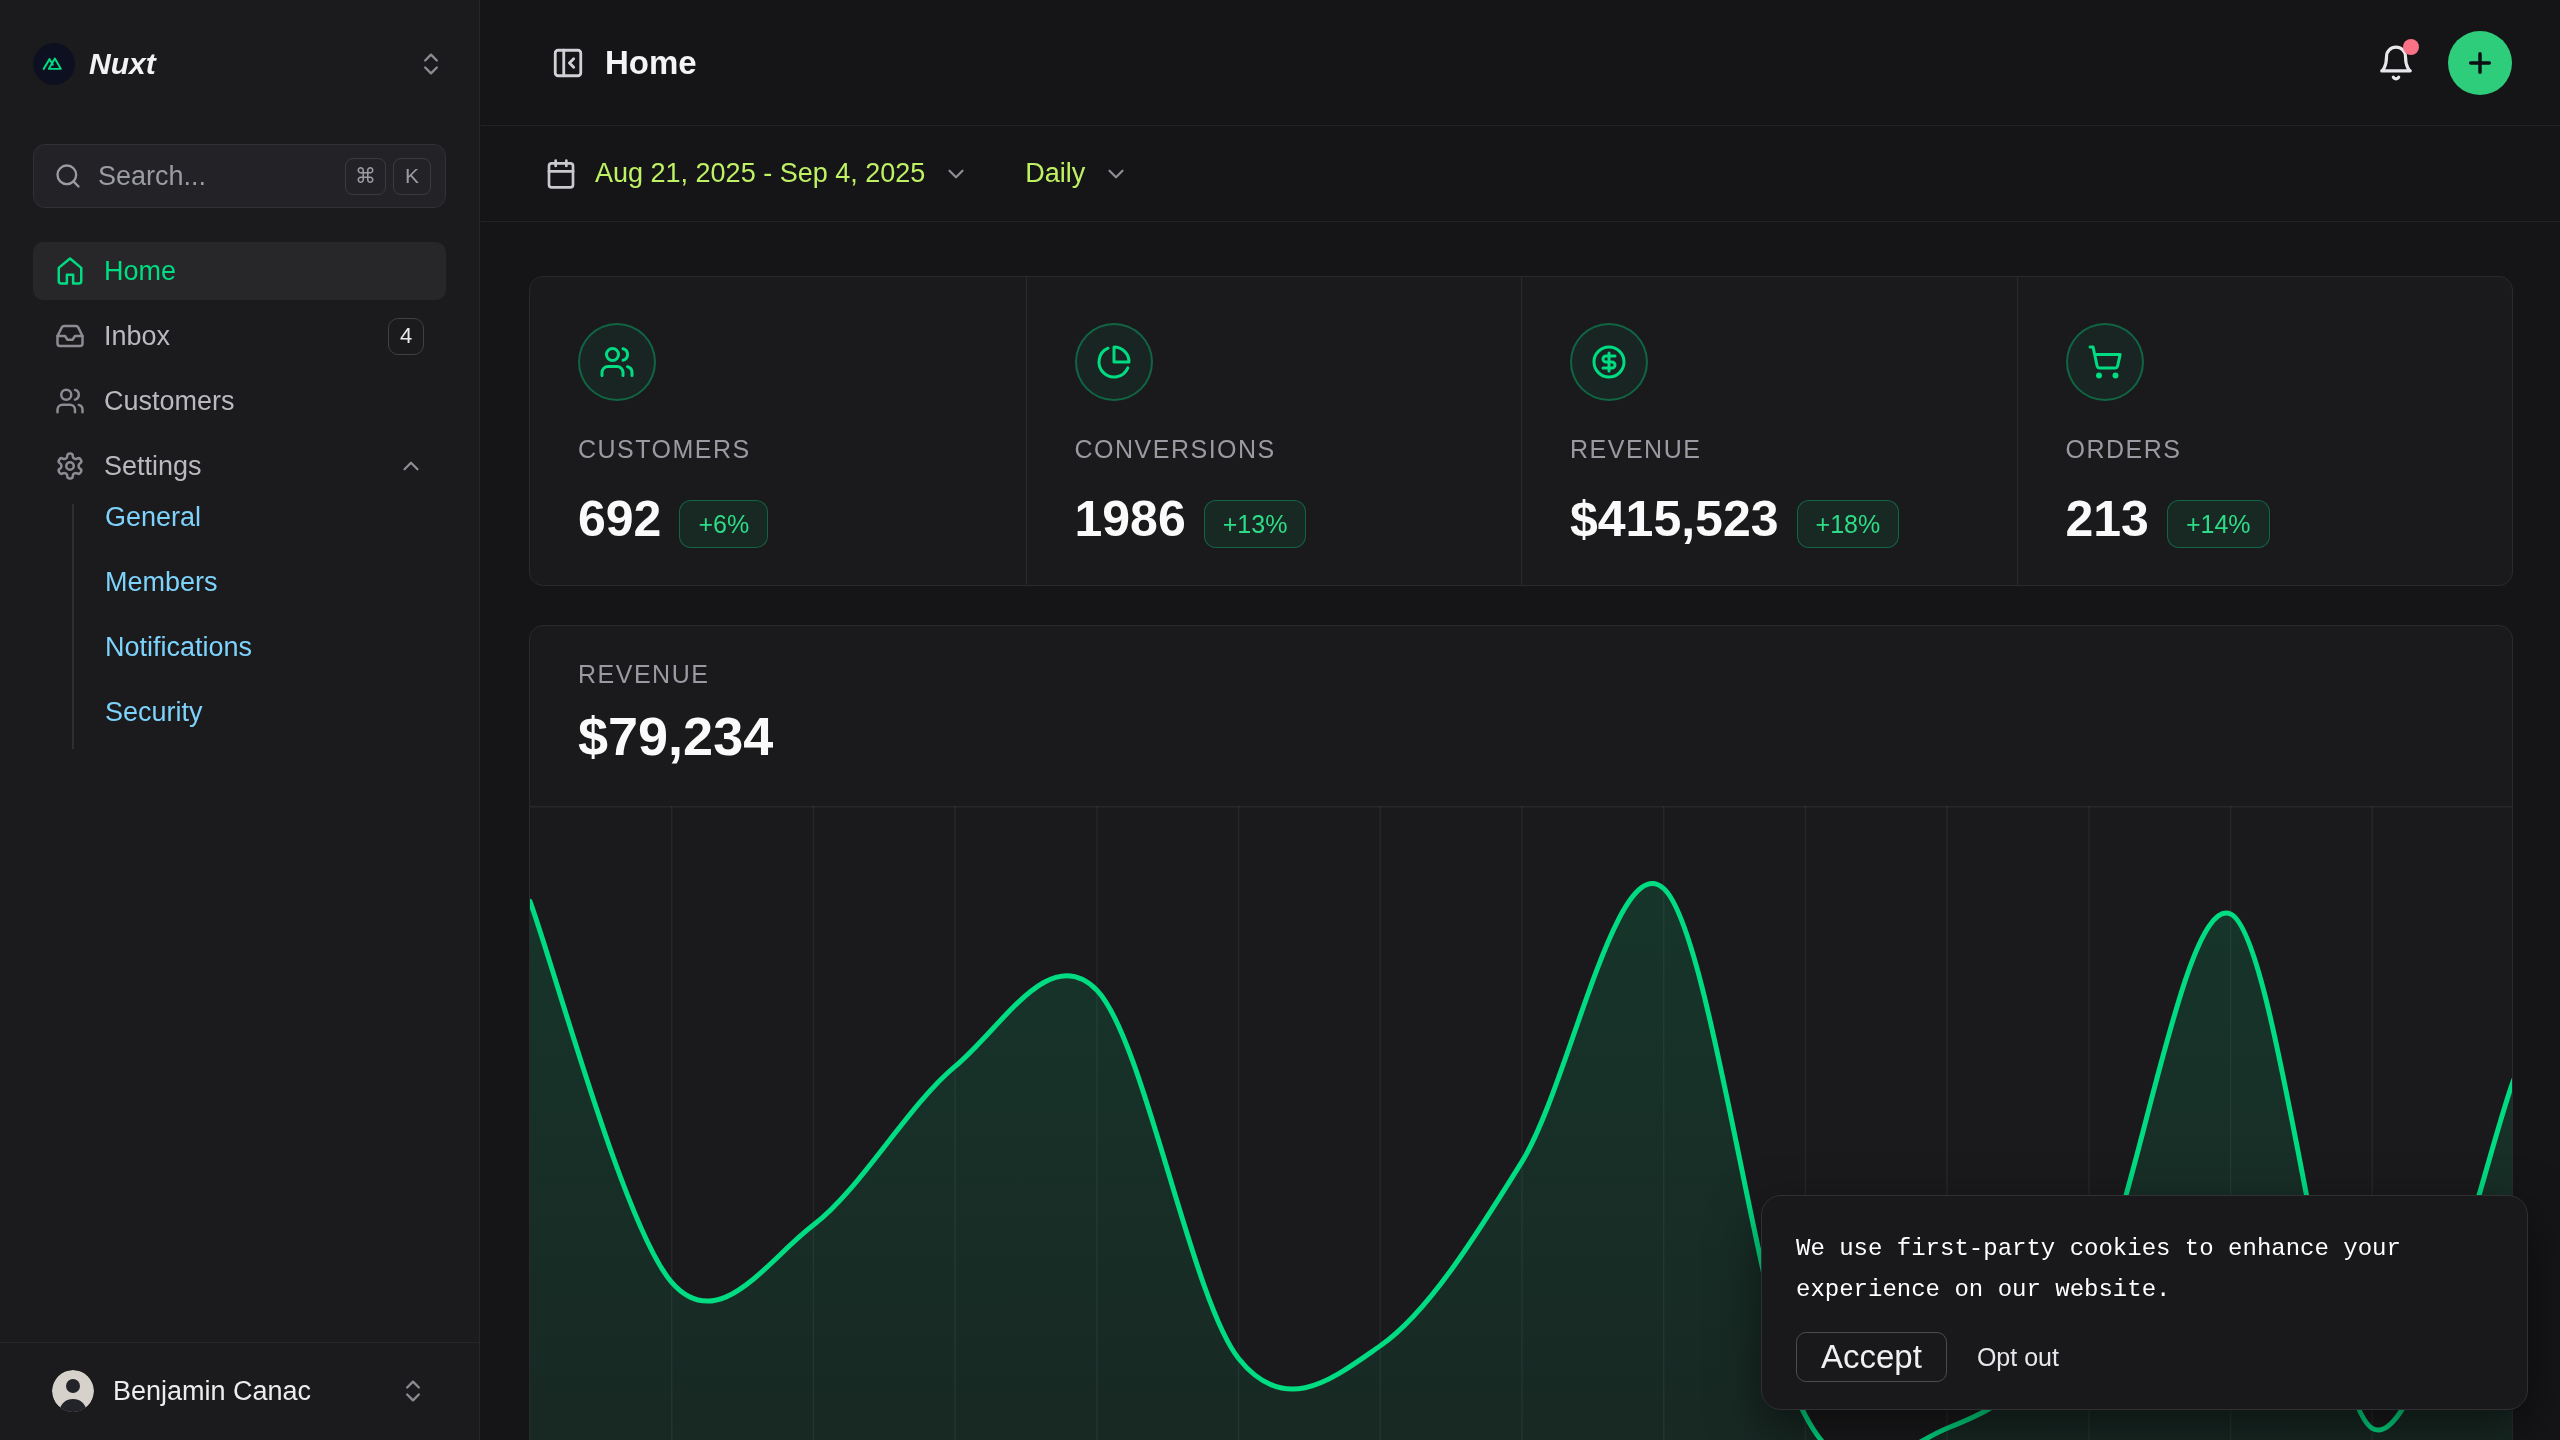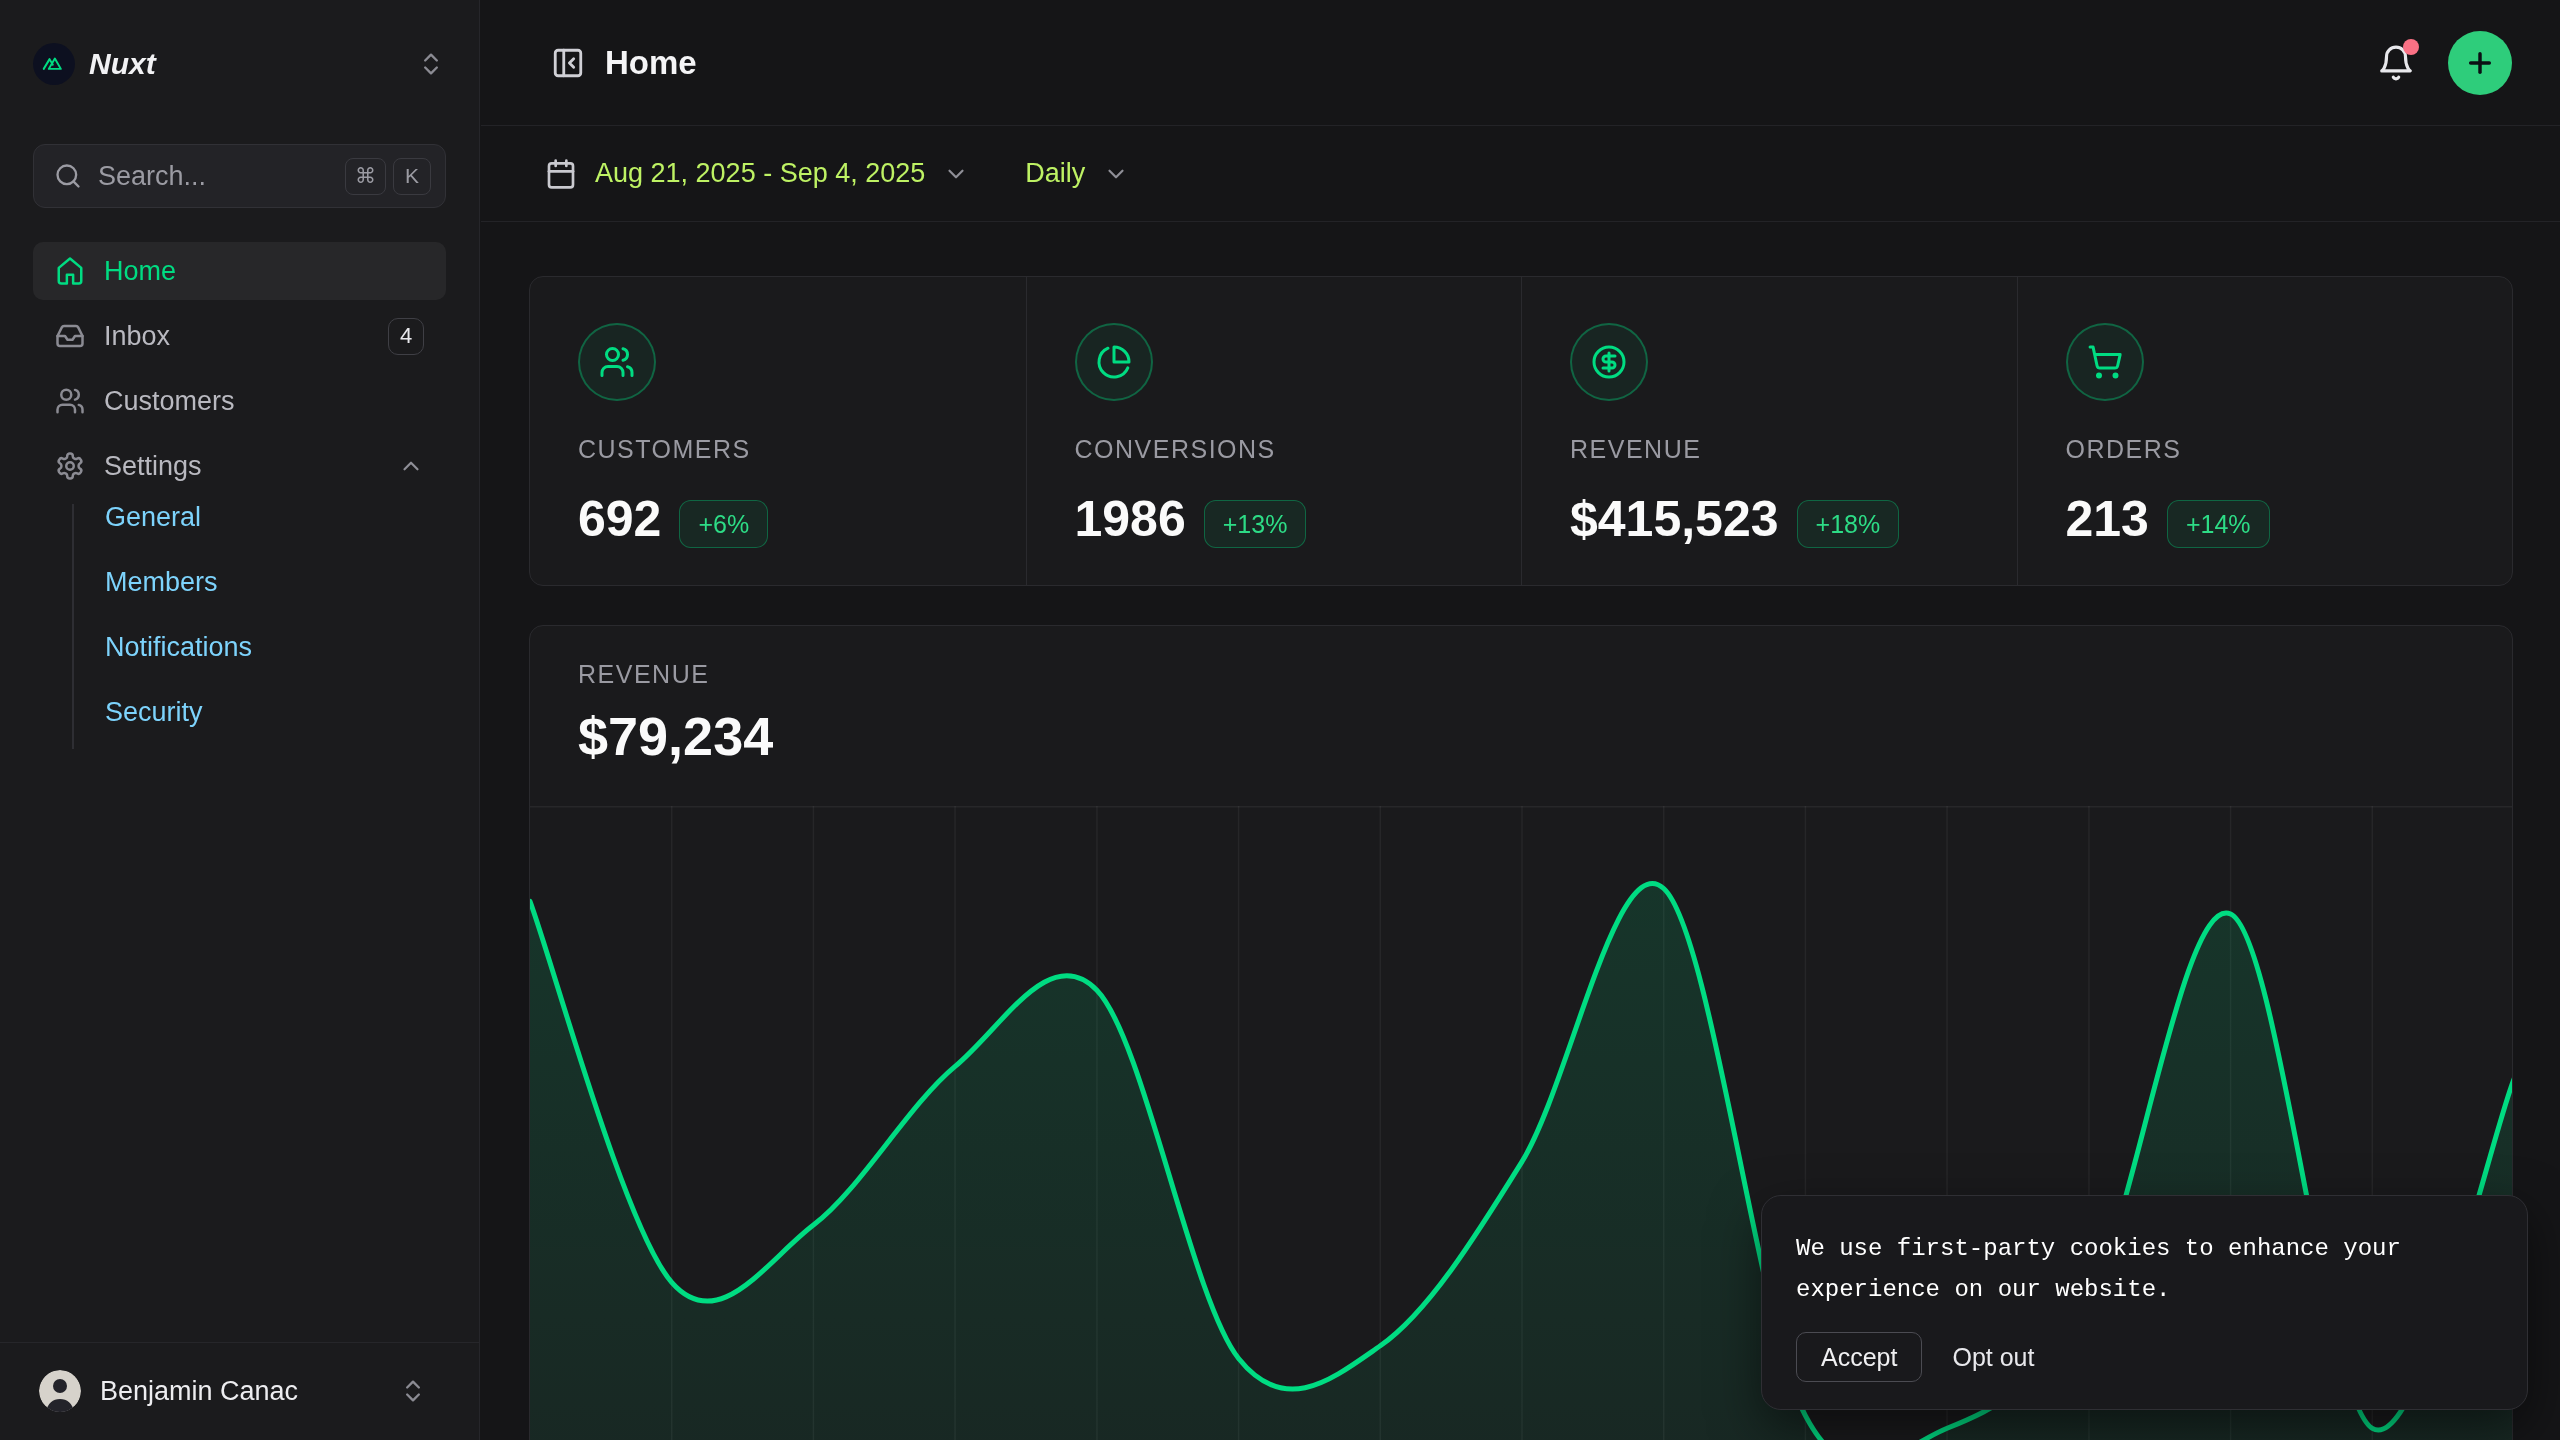--- a/index.html
+++ b/index.html
@@ -69,21 +69,21 @@
     height:58px; margin-bottom:7px; border-radius:10px;
     display:flex; align-items:center; gap:19px; padding:0 22px;
     color:#adadb5; font-size:27px; font-weight:500; cursor:pointer;
   }
   .footer-item .icon { color:#8b8b93; }
   .ext-arrow { color:#8b8b93; margin:-14px 0 0 -8px; }
 
   .side-divider { position:absolute; left:0; right:0; top:1342px; height:1px; background:#26262a; }
 
   .user-row {
-    position:absolute; left:20px; right:33px; top:1362px; height:58px;
+    position:absolute; left:33px; right:33px; top:1362px; height:58px;
     display:flex; align-items:center; gap:19px; padding:0 19px; border-radius:10px; cursor:pointer;
   }
   .avatar { width:42px; height:42px; border-radius:50%; overflow:hidden; }
   .user-name { flex:1; font-size:27px; font-weight:500; color:#ededf0; }
 
   
   .main { position:absolute; left:481px; top:0; right:0; height:1440px; background:#151517; }
   .header {
     position:absolute; left:0; right:0; top:0; height:126px;
     border-bottom:1px solid #232327; display:flex; align-items:center; padding:0 48px 0 64px;
@@ -142,21 +142,21 @@
   
   .cookie-banner {
     position:absolute; left:1761px; top:1195px; width:767px; height:215px;
     background:#19191c; border:1px solid #2f2f34; border-radius:20px;
     box-shadow:0 18px 50px rgba(0,0,0,0.5); padding:32px 34px; z-index:50;
   }
   .cookie-text { font-size:24px; line-height:41px; color:#ffffff;font-family:Liberation Mono, monospace; }
   .cookie-actions { display:flex; align-items:center; gap:30px; margin-top:22px; }
   .accept-btn {
     height:50px; padding:0 24px; border:1.5px solid #4b4b52; border-radius:10px;
-    display:flex; align-items:center; font-size:25px; font-weight:500; color:#f0f0f2;
+    display:flex; align-items:center; font-size:33px; font-weight:500; color:#f0f0f2;
     background:transparent; cursor:pointer;
   }
   .optout-btn { font-size:25px; font-weight:500; color:#e8e8ec; cursor:pointer; }
 </style>
 </head>
 <body>
 
 <aside class="sidebar">
 
   <div class="logo-row">

